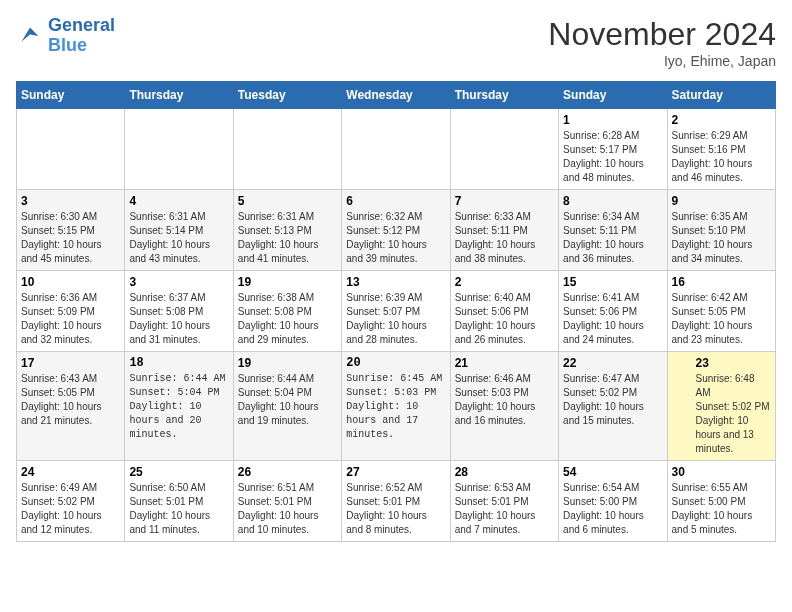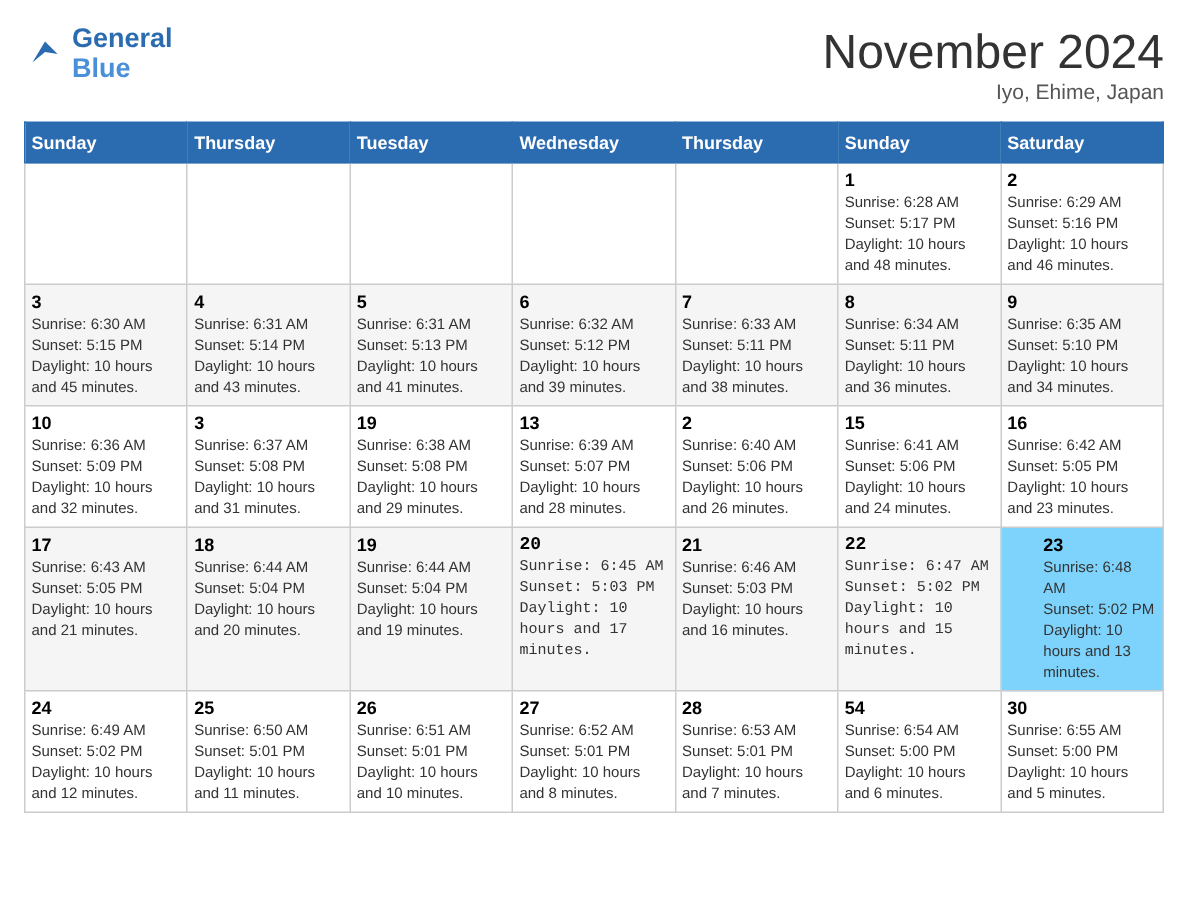--- a/index.html
+++ b/index.html
@@ -193,41 +193,41 @@
         <td>
           <span class="day-number">16</span>
           <div class="day-info">Sunrise: 6:42 AM<br>Sunset: 5:05 PM<br>Daylight: 10 hours and 23 minutes.</div>
         </td>
       </tr>
       <tr>
         <td style="background: rgb(245, 245, 245);">
           <span class="day-number">17</span>
           <div class="day-info">Sunrise: 6:43 AM<br>Sunset: 5:05 PM<br>Daylight: 10 hours and 21 minutes.</div>
         </td>
-        <td style="background: rgb(245, 245, 245);">
+        <td style="background: rgb(245, 245, 245); font-family: Liberation Mono, monospace;">
           <span class="day-number">18</span>
           <div class="day-info">Sunrise: 6:44 AM<br>Sunset: 5:04 PM<br>Daylight: 10 hours and 20 minutes.</div>
         </td>
         <td style="background: rgb(245, 245, 245);">
           <span class="day-number">19</span>
           <div class="day-info">Sunrise: 6:44 AM<br>Sunset: 5:04 PM<br>Daylight: 10 hours and 19 minutes.</div>
         </td>
         <td style="background: rgb(245, 245, 245); font-family: Liberation Mono, monospace;">
           <span class="day-number">20</span>
           <div class="day-info">Sunrise: 6:45 AM<br>Sunset: 5:03 PM<br>Daylight: 10 hours and 17 minutes.</div>
         </td>
         <td style="background: rgb(245, 245, 245);">
           <span class="day-number">21</span>
           <div class="day-info">Sunrise: 6:46 AM<br>Sunset: 5:03 PM<br>Daylight: 10 hours and 16 minutes.</div>
         </td>
-        <td style="background: rgb(245, 245, 245); font-family: Liberation Mono, monospace;">
+        <td style="background: rgb(245, 245, 245);">
           <span class="day-number">22</span>
           <div class="day-info">Sunrise: 6:47 AM<br>Sunset: 5:02 PM<br>Daylight: 10 hours and 15 minutes.</div>
         </td>
-        <td style="background: #7dd3fc; padding-left: 28px;">
+        <td style="background: #fef9c3; padding-left: 28px;">
           <span class="day-number">23</span>
           <div class="day-info">Sunrise: 6:48 AM<br>Sunset: 5:02 PM<br>Daylight: 10 hours and 13 minutes.</div>
         </td>
       </tr>
       <tr>
         <td>
           <span class="day-number">24</span>
           <div class="day-info">Sunrise: 6:49 AM<br>Sunset: 5:02 PM<br>Daylight: 10 hours and 12 minutes.</div>
         </td>
         <td>

